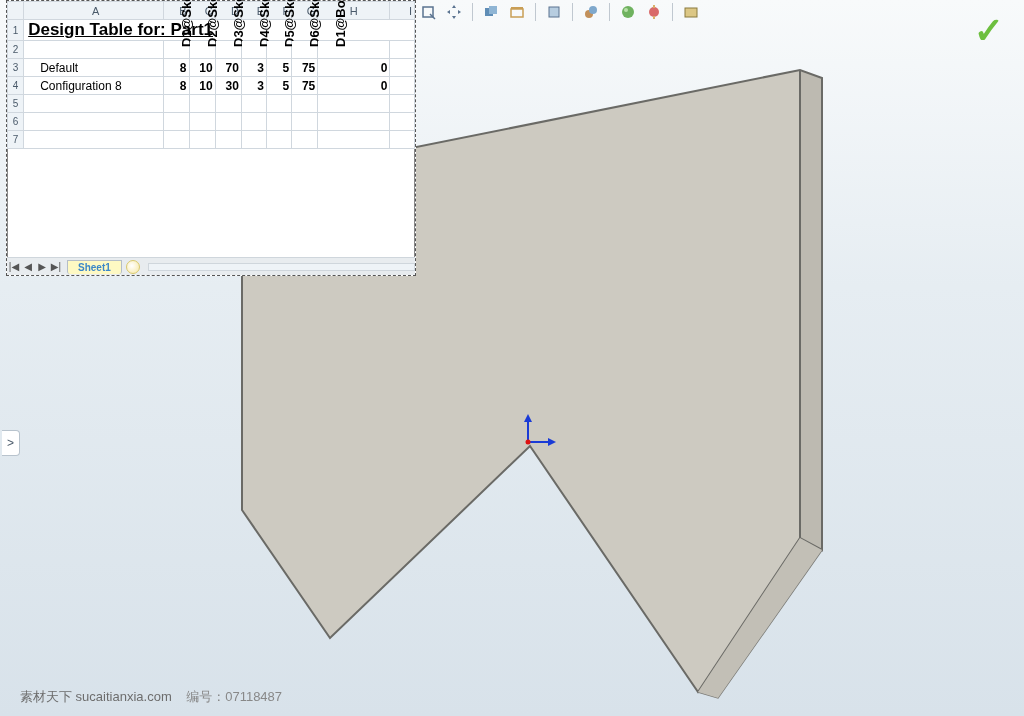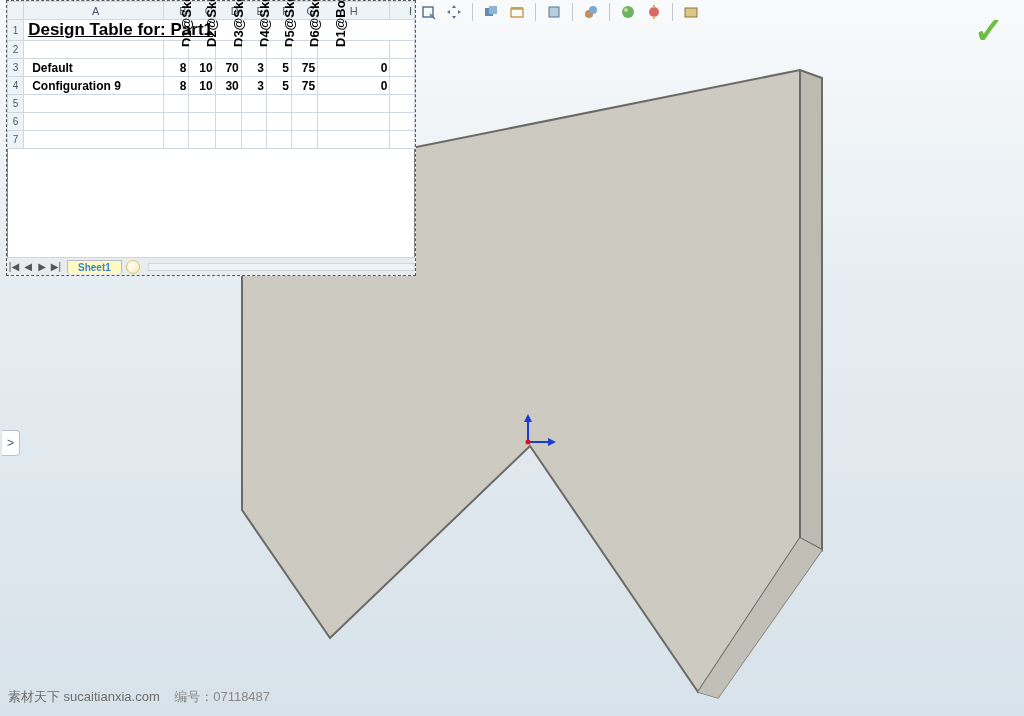--- a/index.html
+++ b/index.html
@@ -52,21 +52,21 @@
 .title-cell { font-size: 17px; font-weight: bold; padding-left: 4px !important; height: 22px; text-decoration: underline;}
 .vertical {
   height: 120px; position: relative;
 }
 .vertical span {
   transform: rotate(-90deg); transform-origin: left top;
   position: absolute; left: 15px; bottom: -4px;
   white-space: nowrap; font-size: 13px; font-weight: bold;
 }
 .row-data td.colN { font-weight: bold;}
-.row-data td.colA { padding-left: 8px; font-weight: bold;}
+.row-data td.colA { padding-left: 16px; font-weight: normal;}
 
 .sheet-tabs {
   position: absolute; bottom: 0; left: 0; right: 0; height: 18px;
   background: #e8ecef; border-top: 1px solid #cfd6dc;
   display: flex; align-items: center; font-size: 10px;
 }
 .sheet-tabs .navbtn { width: 14px; text-align: center; color:#555; cursor:pointer; }
 .sheet-tabs .tab {
   background: #fef9c3; border: 1px solid #b5bec7; border-bottom: none;
   border-radius: 0 0 3px 3px; padding: 1px 10px; margin-left: 4px; color:#3b87c8; font-weight:bold;
@@ -85,21 +85,21 @@
 
 .flytab {
   position: absolute; left: 2px; top: 430px;
   width: 18px; height: 26px; background: #fff; border: 1px solid #b8c3cd;
   border-left: none; border-radius: 0 4px 4px 0;
   display: flex; align-items: center; justify-content: center;
   font-size: 12px; color:#4a5a6a; cursor:pointer;
 }
 
 .watermark {
-  position: absolute; left: 8px; bottom: 10px;
+  position: absolute; left: 20px; bottom: 10px;
   font-size: 13px; color: #888;
 }
 .watermark .name { color: #6d6d6d; }
 
 .triad { position: absolute; left: 518px; top: 412px; }
 </style>
 </head>
 <body>
 
 <div class="toolbar">
@@ -242,21 +242,21 @@
       <td class="colN">10</td>
       <td class="colN">70</td>
       <td class="colN">3</td>
       <td class="colN">5</td>
       <td class="colN">75</td>
       <td class="colN" style="text-align:right;padding-right:2px;font-weight:bold">0</td>
       <td></td>
     </tr>
     <tr class="row-data">
       <th class="rowhdr">4</th>
-      <td class="colA">Configuration 9</td>
+      <td class="colA">Configuration 8</td>
       <td class="colN">8</td>
       <td class="colN">10</td>
       <td class="colN">30</td>
       <td class="colN">3</td>
       <td class="colN">5</td>
       <td class="colN">75</td>
       <td class="colN" style="text-align:right;padding-right:2px;font-weight:bold">0</td>
       <td></td>
     </tr>
     <tr>

